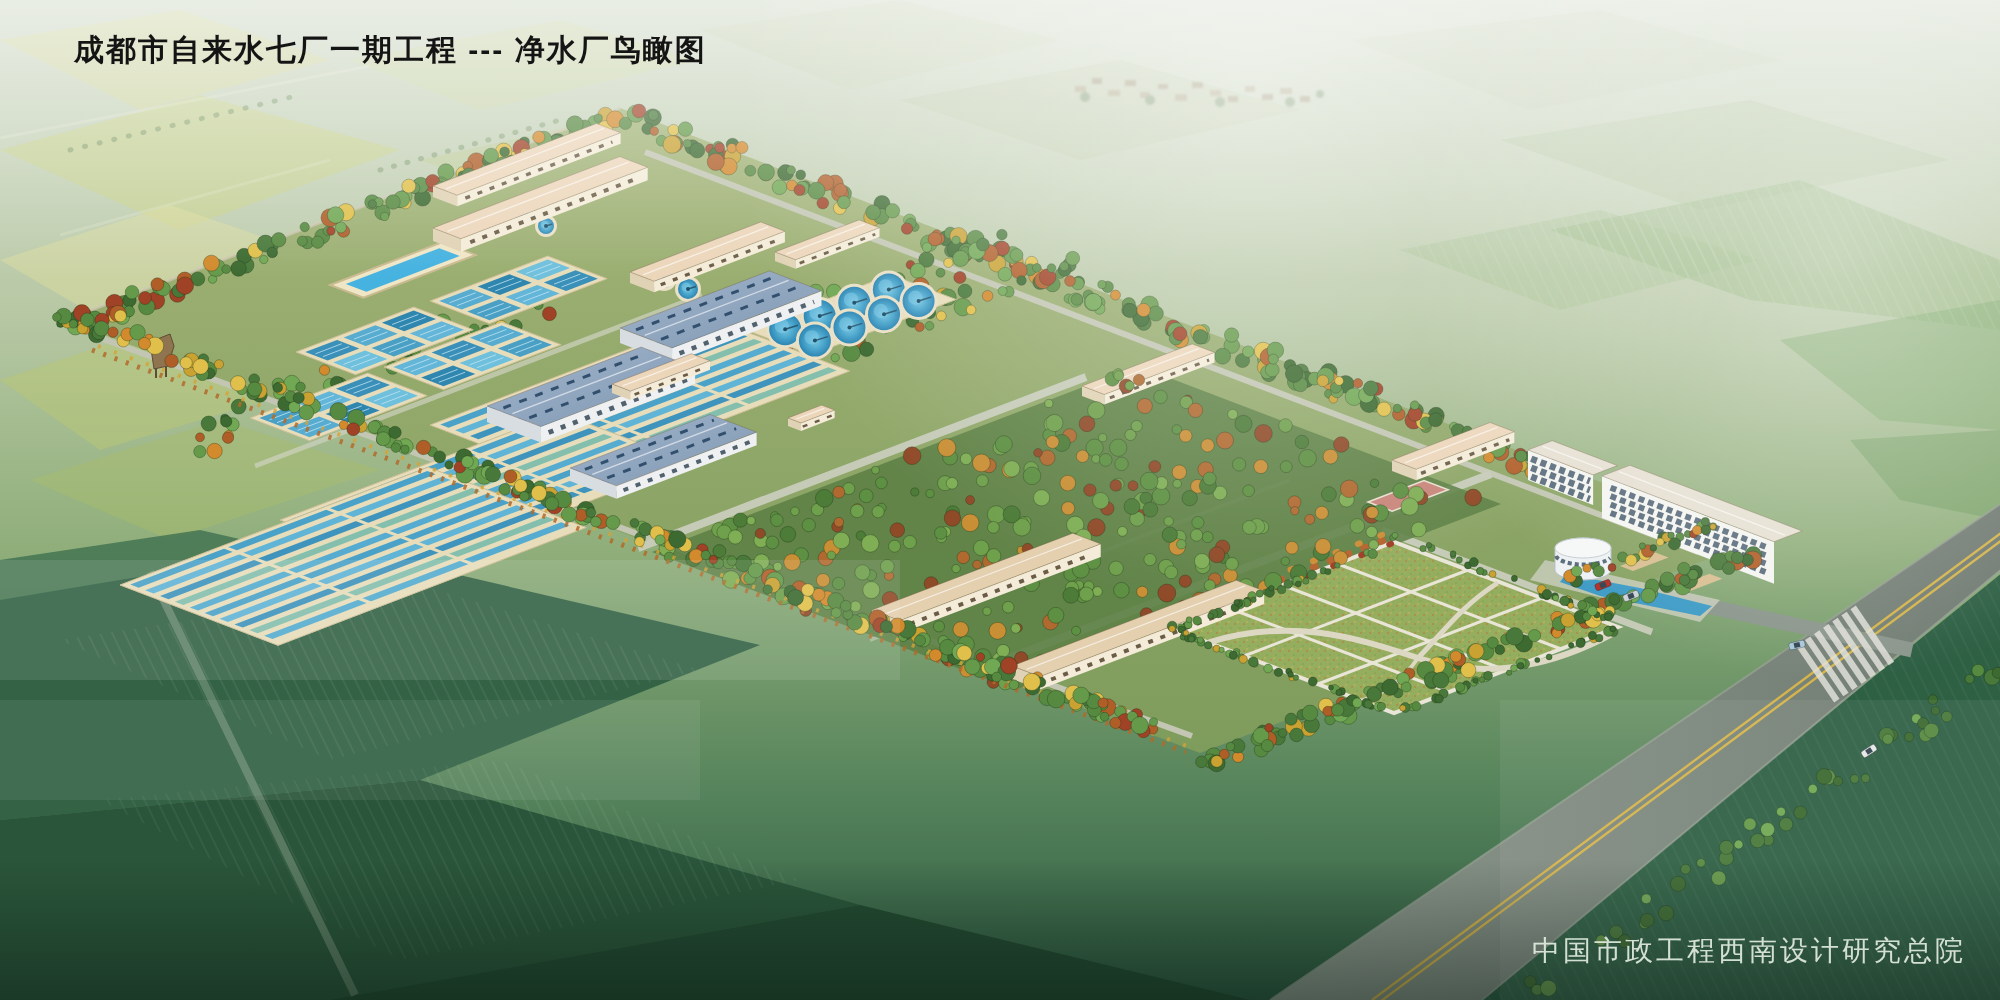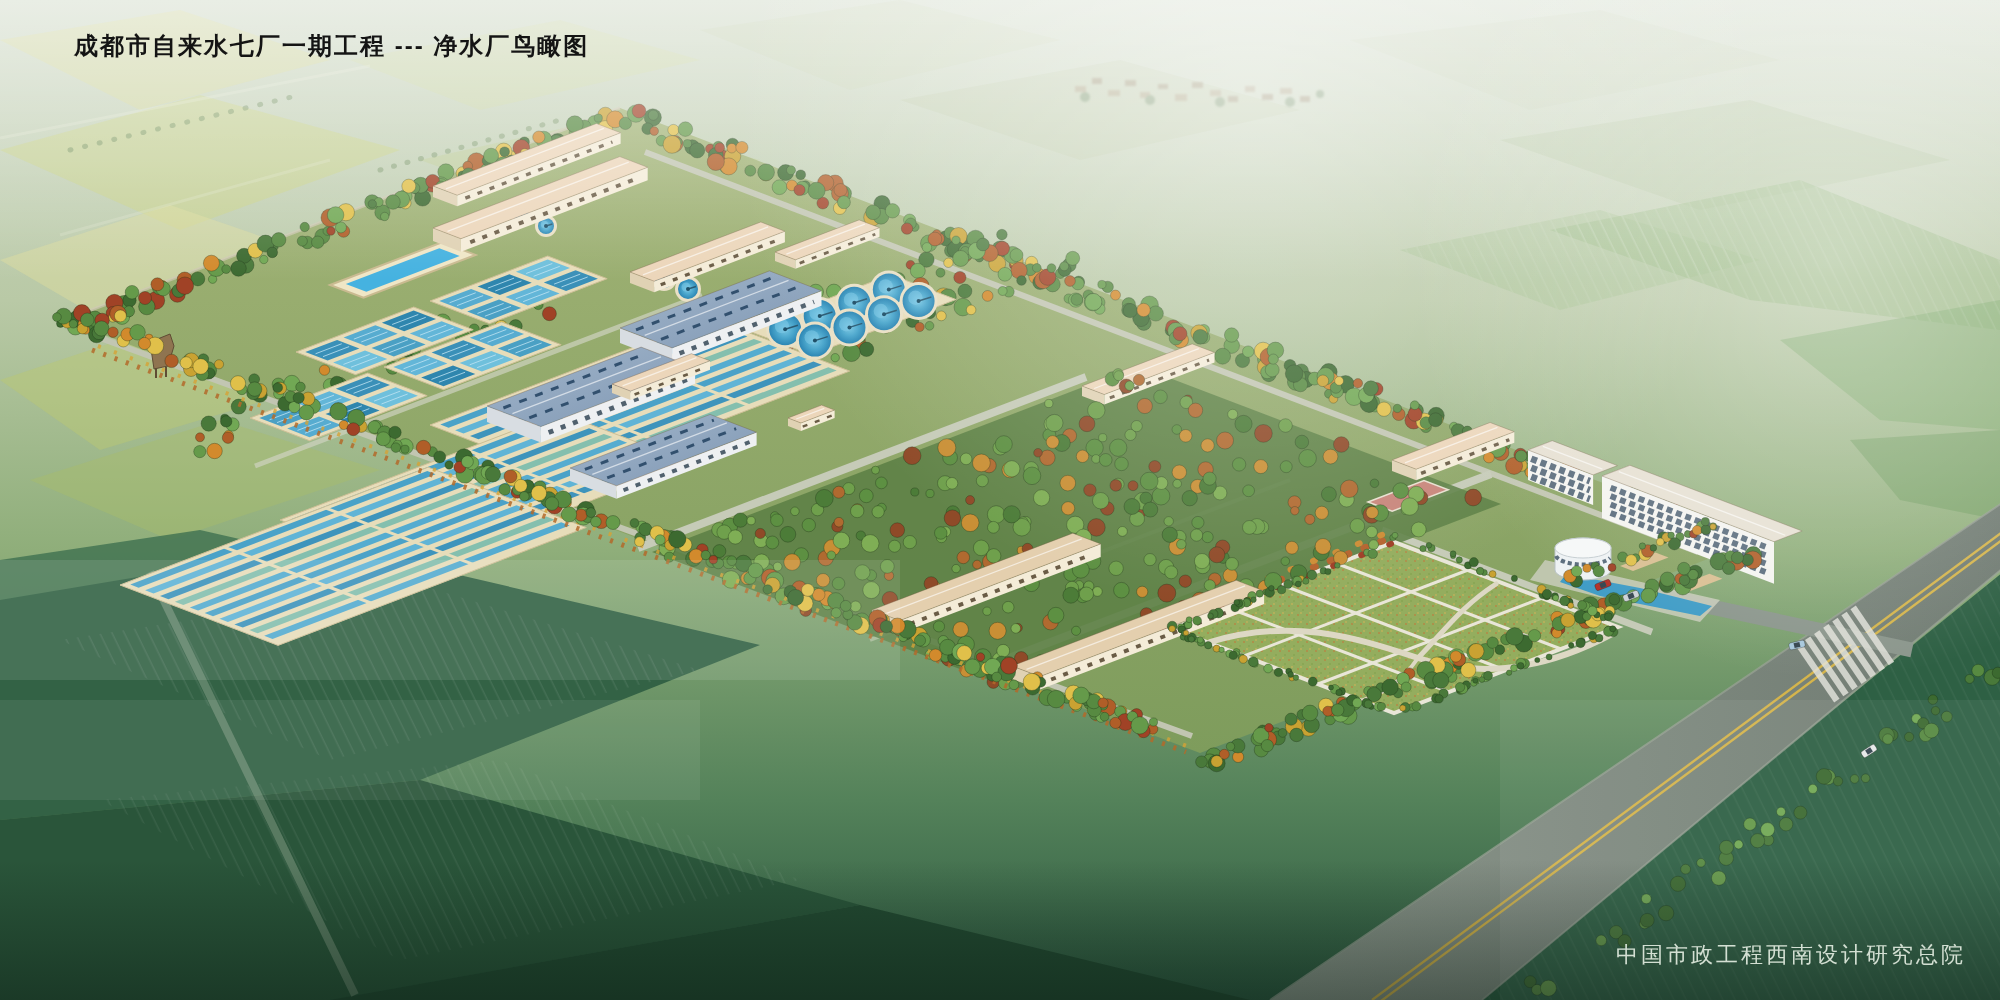--- a/index.html
+++ b/index.html
@@ -1,21 +1,21 @@
 <!DOCTYPE html>
 <html><head>
 <meta charset="utf-8">
 <style>
   html,body{margin:0;padding:0;background:#7e9a72;}
   .stage{position:relative;width:2000px;height:1000px;overflow:hidden;
          font-family:"Liberation Sans","DejaVu Sans",sans-serif;}
   .stage svg{position:absolute;left:0;top:0;}
-  .title{position:absolute;left:74px;top:30px;font-size:24px;font-weight:bold;
+  .title{position:absolute;left:74px;top:30px;font-size:30px;font-weight:bold;
          color:#141414;letter-spacing:2px;white-space:nowrap;}
-  .credit{position:absolute;right:34px;bottom:30px;font-size:22px;
+  .credit{position:absolute;right:34px;bottom:30px;font-size:28px;
           color:rgba(226,236,224,.92);letter-spacing:3px;white-space:nowrap;}
 </style>
 </head>
 <body>
 
 <div class="stage">
 <svg width="2000" height="1000" viewBox="0 0 2000 1000">
 <defs>
   <linearGradient id="bgG" x1="0" y1="0" x2="0" y2="1">
     <stop offset="0" stop-color="#cfd9c6"></stop>

